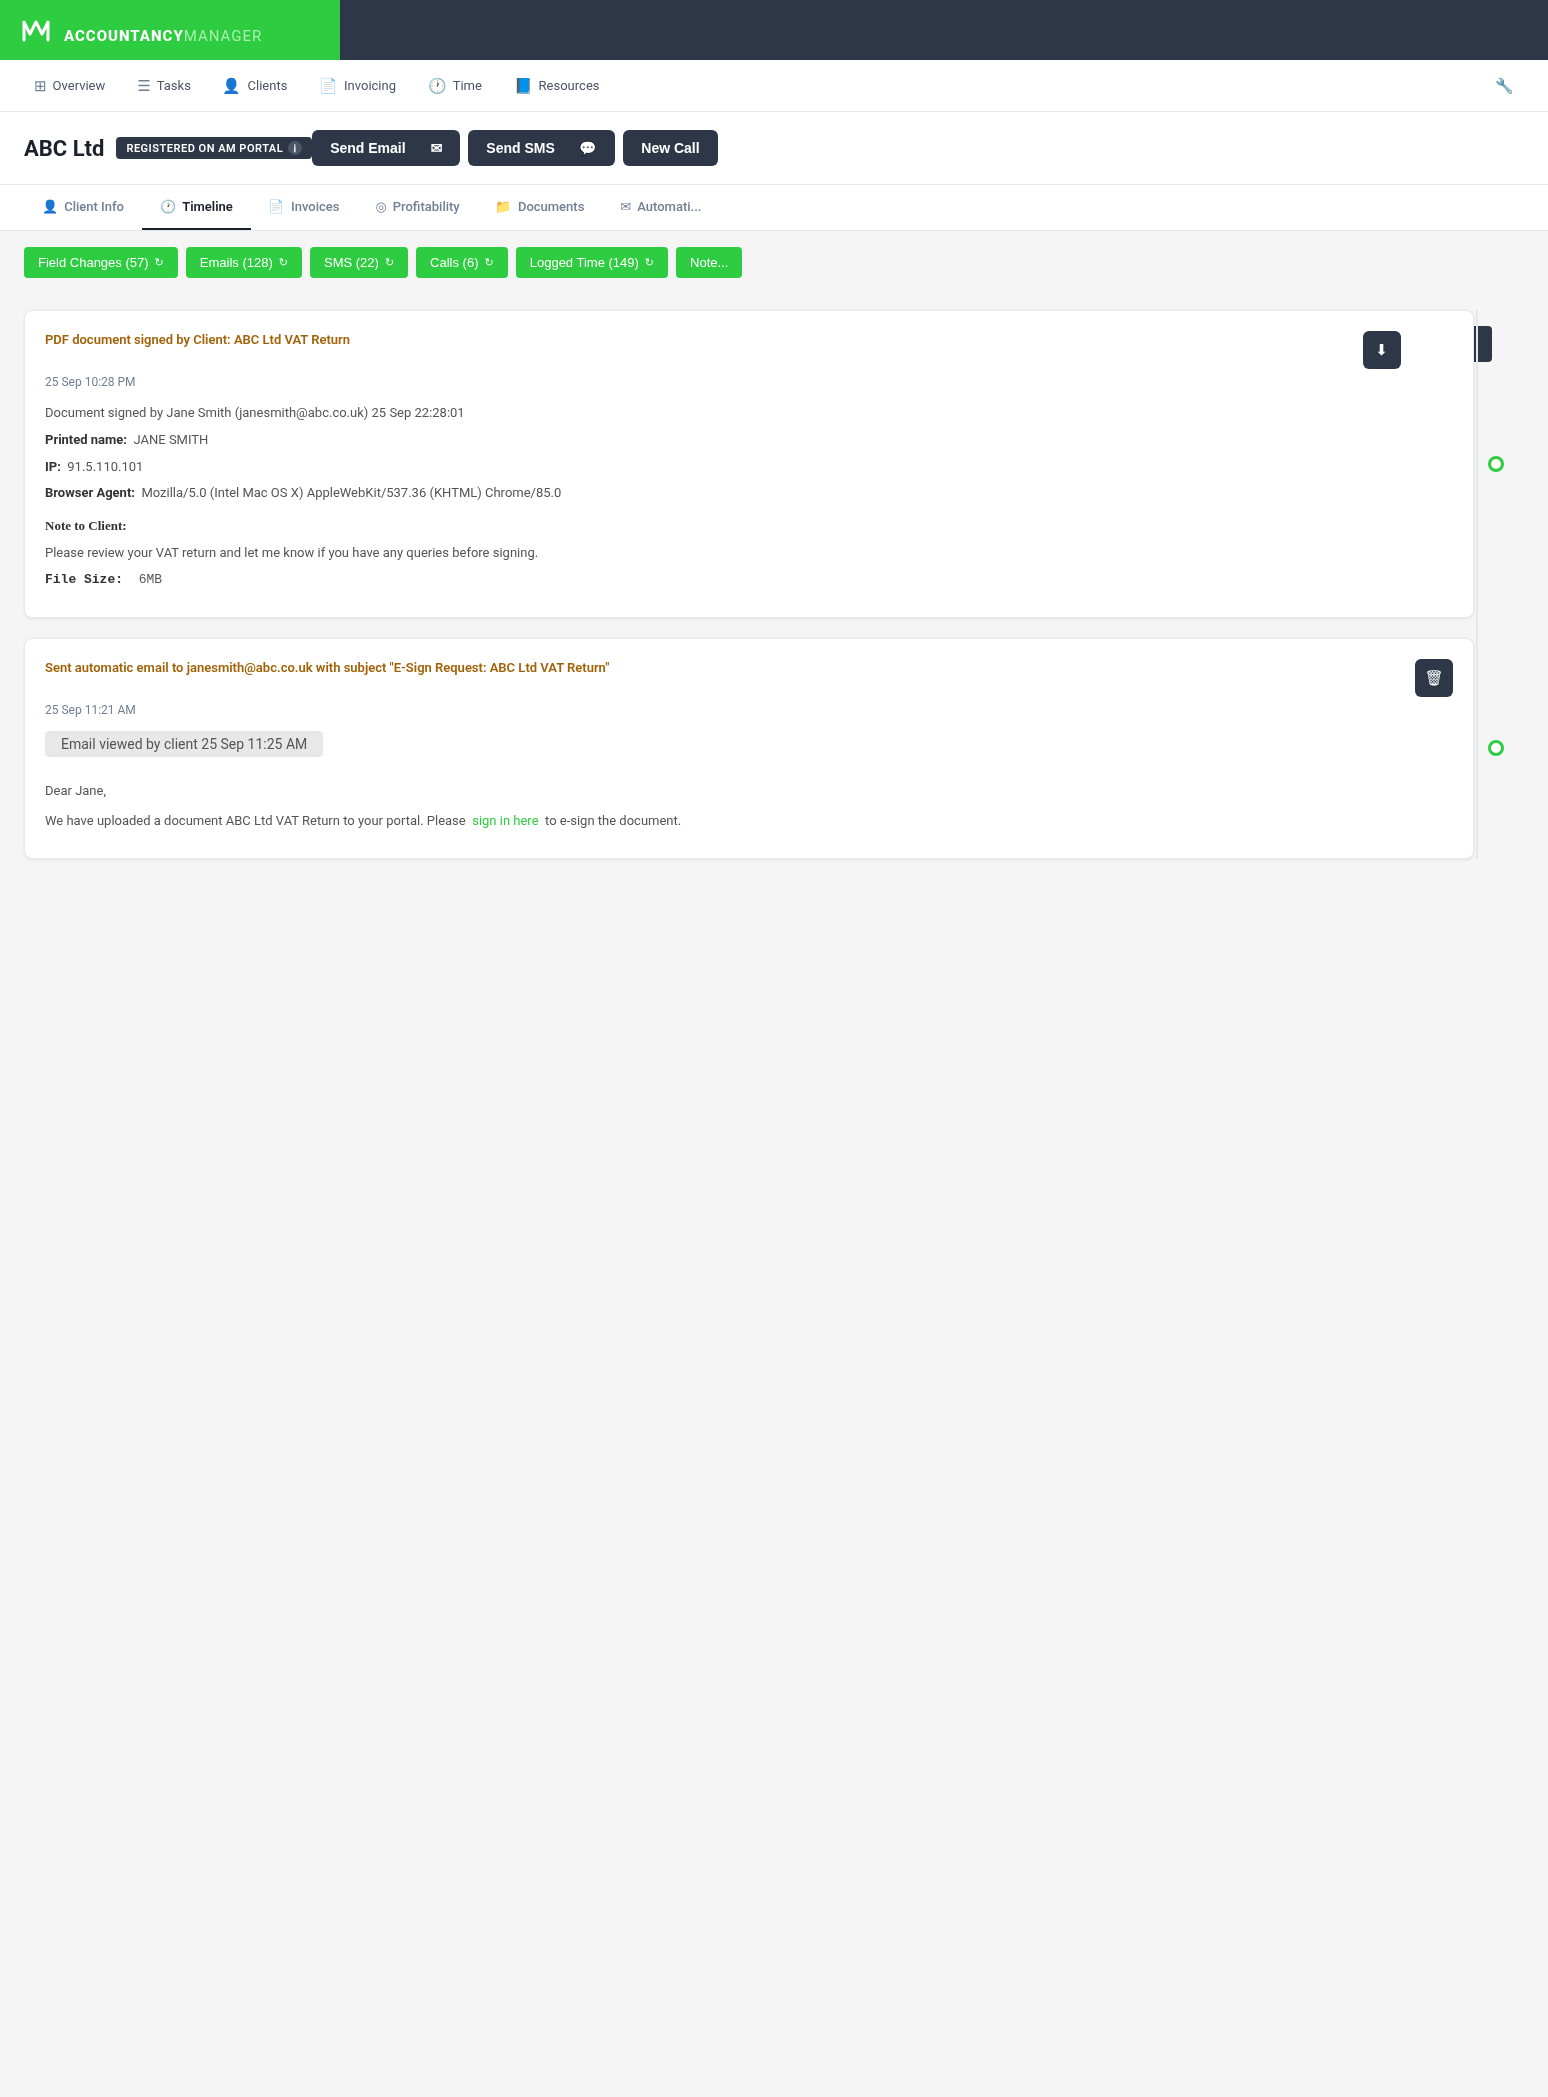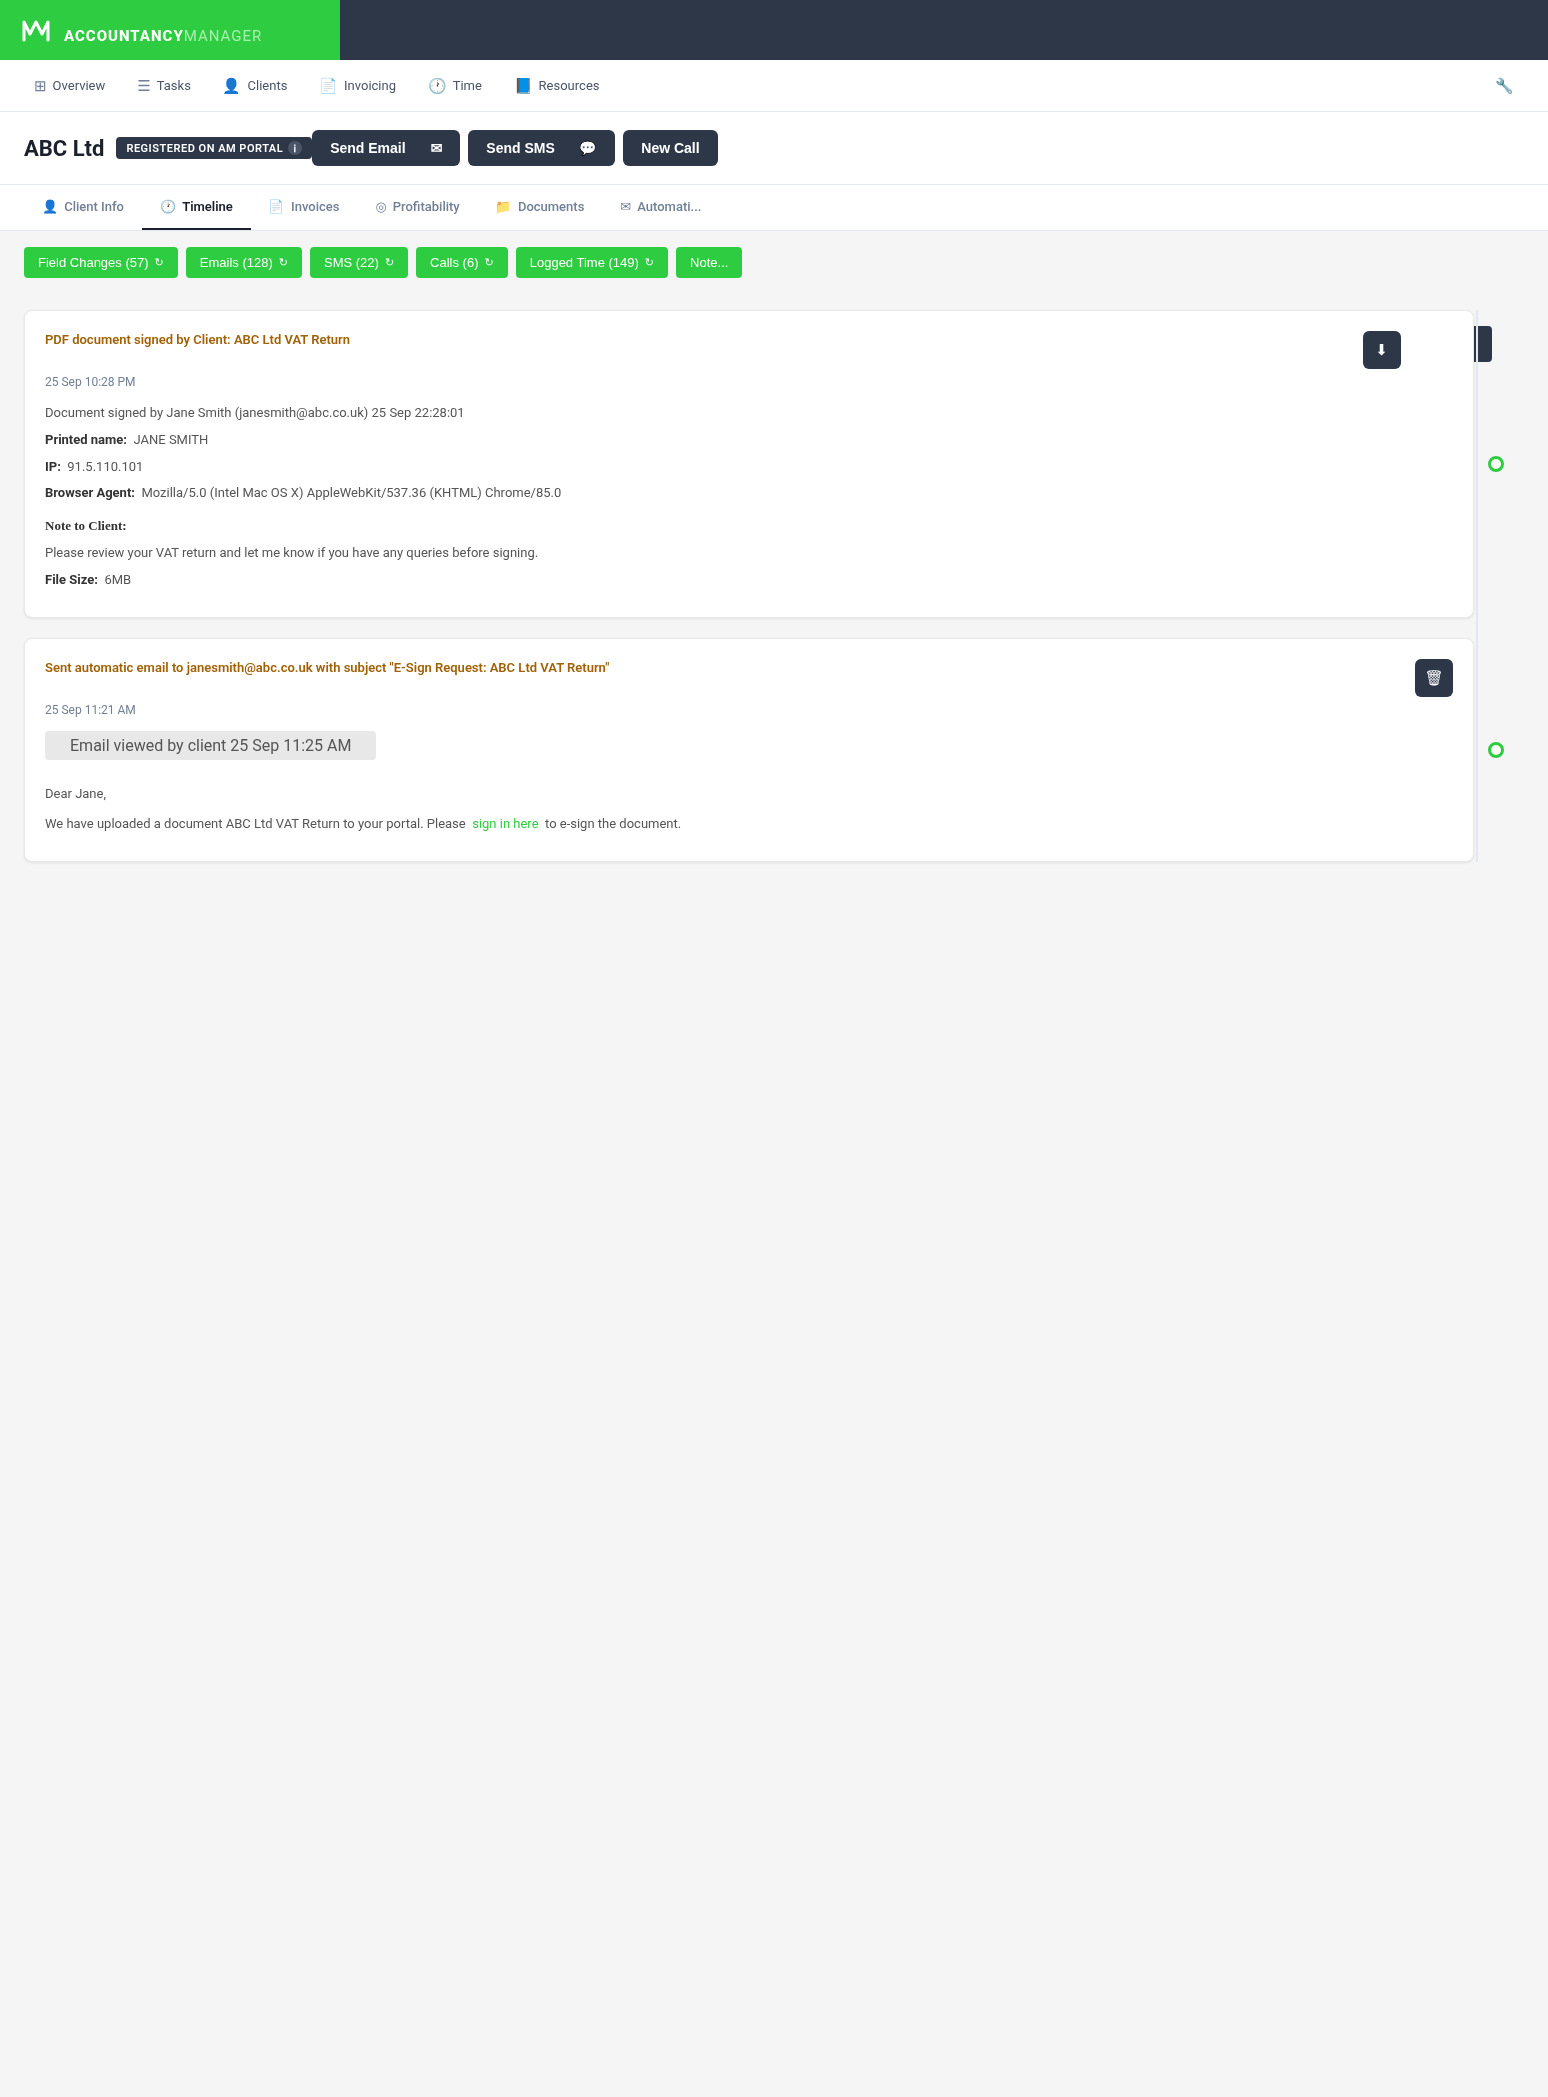--- a/index.html
+++ b/index.html
@@ -52,21 +52,21 @@
     .card-header { display: flex; justify-content: space-between; align-items: flex-start; margin-bottom: 6px; }
     .card-title { color: #a16207; font-size: 13px; font-weight: 600; line-height: 1.4; text-decoration: none; }
     .card-time { color: #718096; font-size: 12px; margin-bottom: 14px; }
     .card-body { color: #555; font-size: 13px; line-height: 1.6; }
     .card-body p { margin-bottom: 6px; }
     .card-body strong { color: #333; }
 
     .btn-icon { width: 38px; height: 38px; background: #2d3748; color: white; border: none; border-radius: 6px; cursor: pointer; display: flex; align-items: center; justify-content: center; font-size: 15px; flex-shrink: 0; }
     .btn-icon-red { background: #2d3748; }
 
-    .email-viewed-badge { background: #e8e8e8; color: #555; font-size: 16px; padding: 5px 25px; border-radius: 4px; display: inline-block; margin-bottom: 14px; }
+    .email-viewed-badge { background: #e8e8e8; color: #555; font-size: 14px; padding: 5px 16px; border-radius: 4px; display: inline-block; margin-bottom: 14px; }
 
     .sign-in-link { color: #2ecc40; text-decoration: none; }
 
     .clearfix::after { content: ''; display: table; clear: both; }
   </style>
 </head>
 <body>
 
 <div class="header">
   <div class="header-brand">
@@ -216,21 +216,21 @@
             &nbsp;<span>91.5.110.101</span>
           </p>
           <p>
             <strong>Browser Agent:</strong>
             &nbsp;<span>Mozilla/5.0 (Intel Mac OS X) AppleWebKit/537.36 (KHTML) Chrome/85.0</span>
           </p>
           <p style="margin-top:12px;font-family:Liberation Serif, serif;">
             <strong>Note to Client:</strong>
           </p>
           <p>Please review your VAT return and let me know if you have any queries before signing.</p>
-          <p style="">
+          <p style="font-family:Liberation Mono, monospace;">
             <strong>File Size:</strong>
             &nbsp;<span>6MB</span>
           </p>
         </div>
       </div>
       <div class="timeline-dot"></div>
     </div>
 
     <div class="timeline-item">
       <div class="card">

